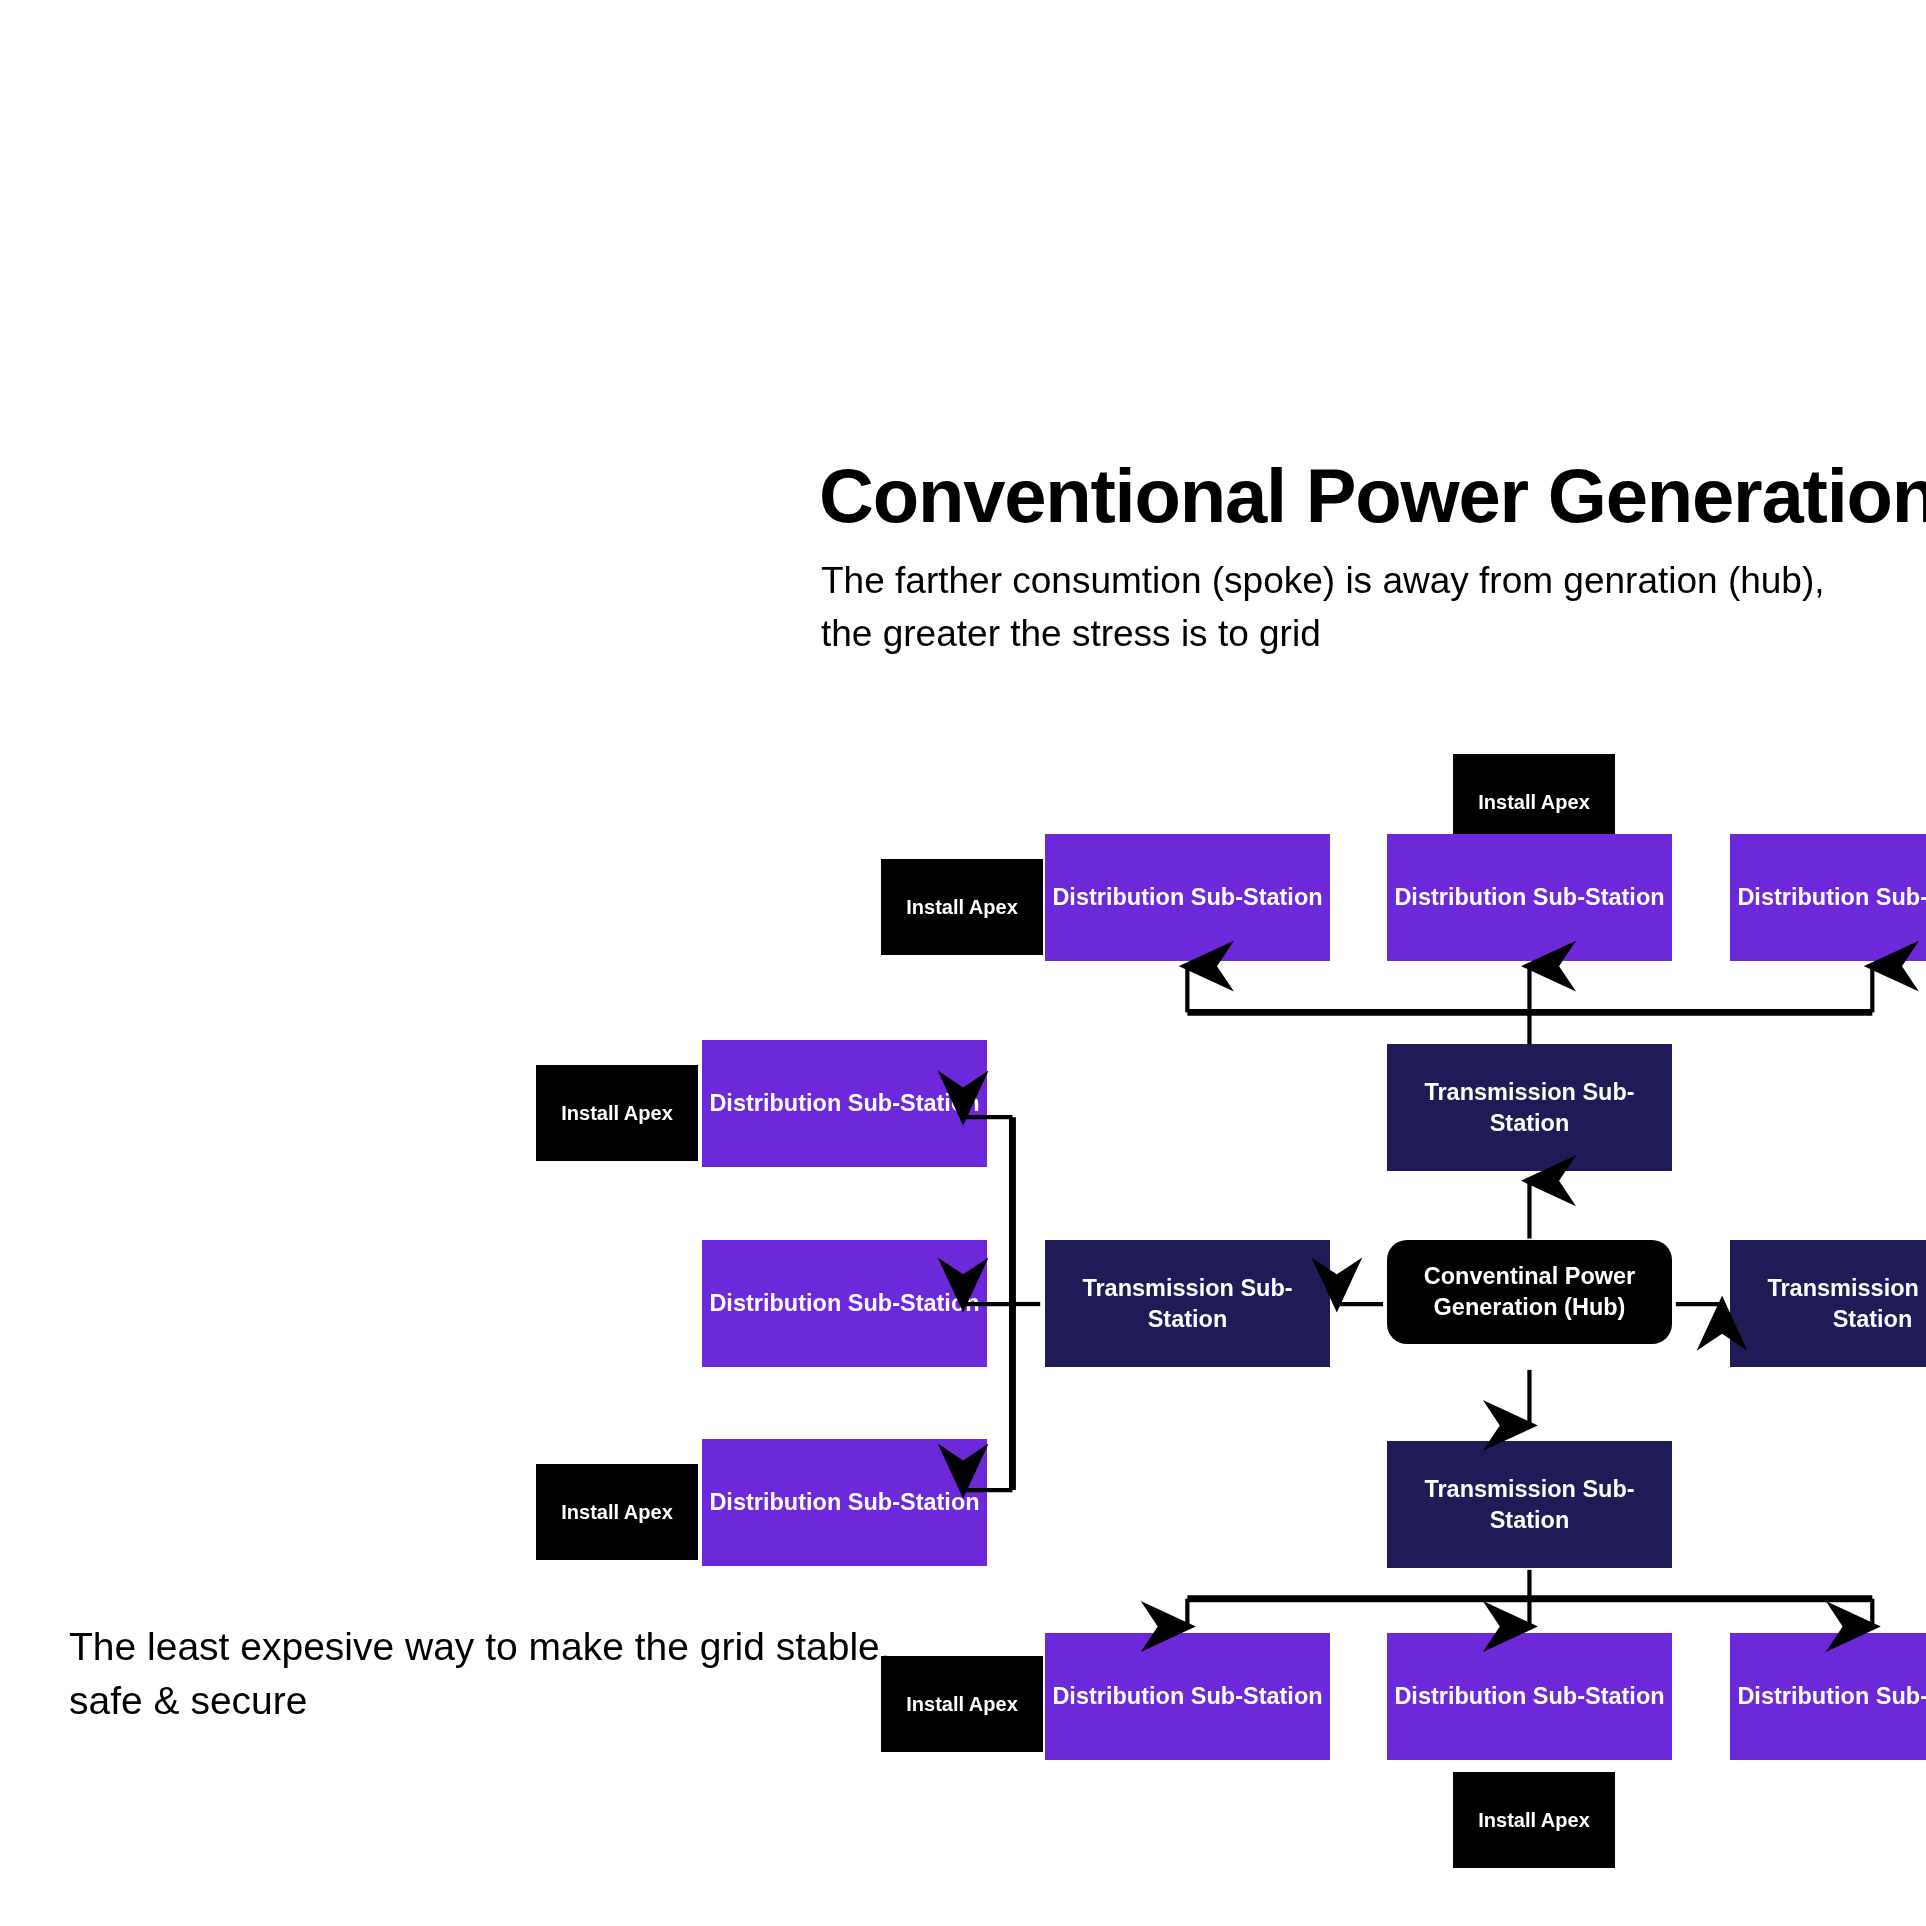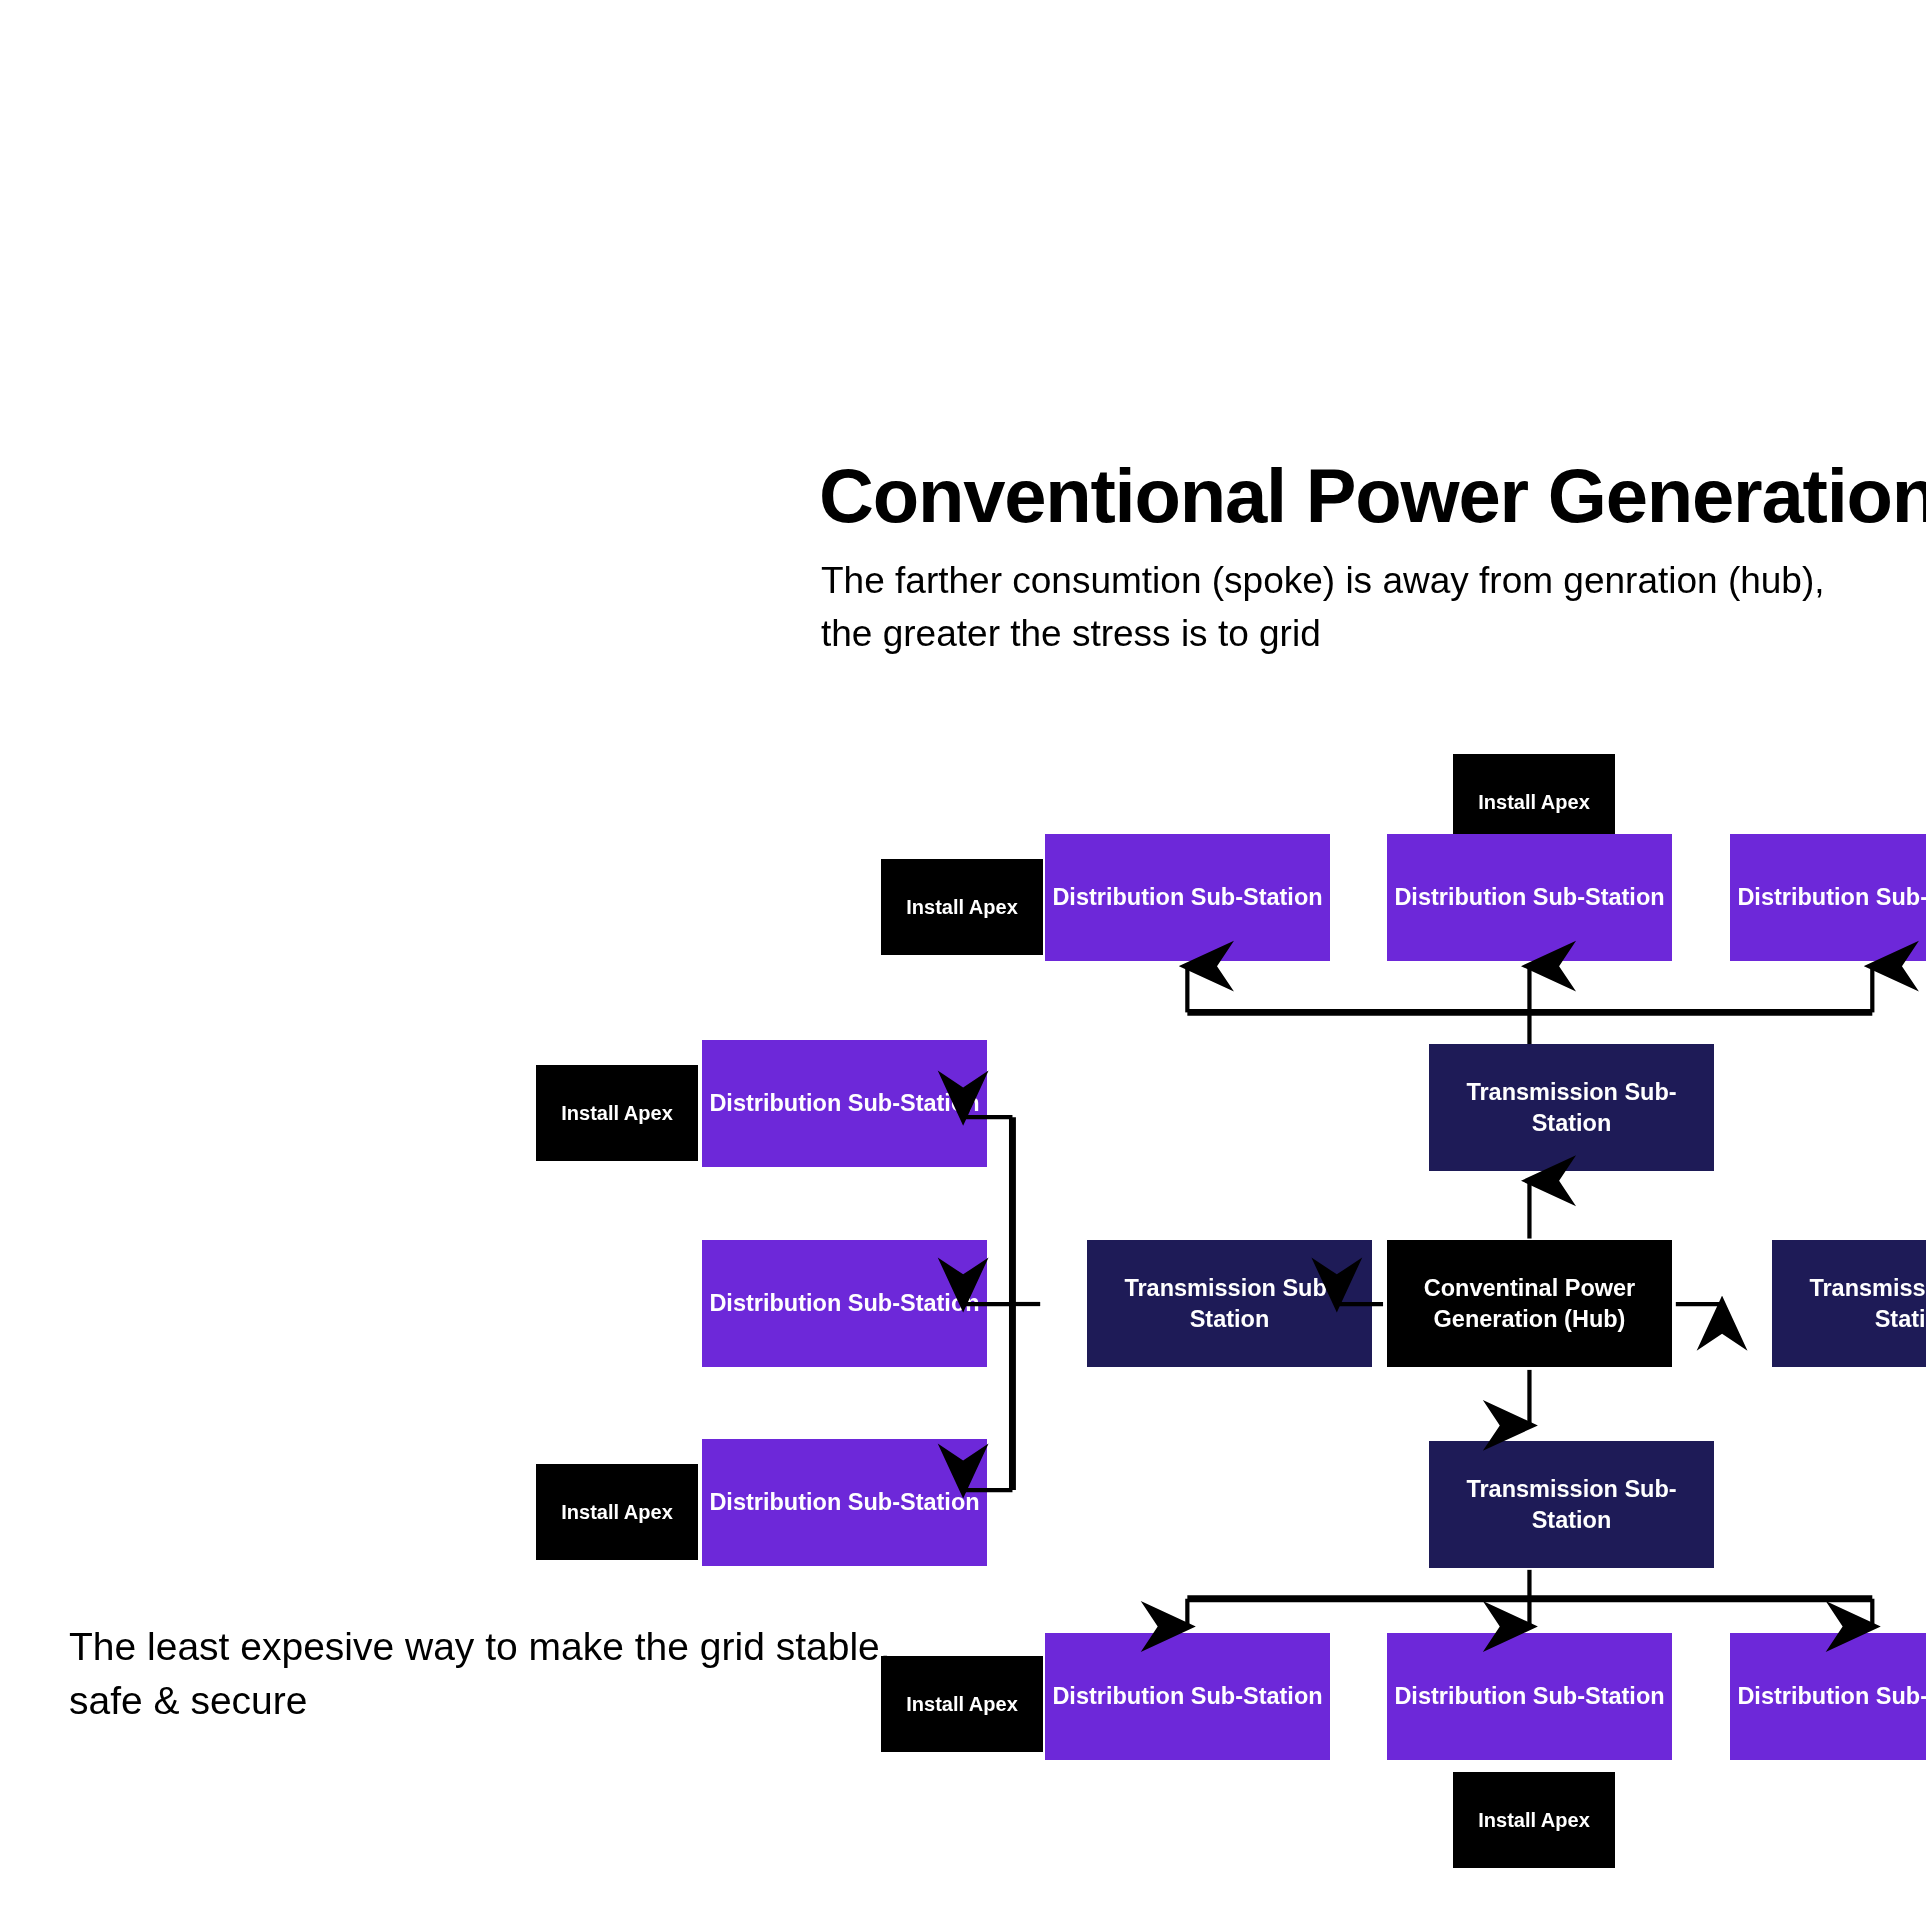--- a/index.html
+++ b/index.html
@@ -26,21 +26,21 @@
   }
   .note-left{left:69px;top:1620px;width:840px;}
 
   
   .box{
     position:absolute;display:flex;align-items:center;justify-content:center;
     text-align:center;color:#ffffff;font-weight:700;line-height:1.30;
     box-sizing:border-box;
   }
   .teal{background:#6d28d9;font-size:23.5px;z-index:3;}
-  .navy{background:#1e1b57;font-size:23.5px;z-index:3;margin-left:42px;}
+  .navy{background:#1e1b57;font-size:23.5px;z-index:3;}
   .black{background:#000000;font-size:20px;z-index:2;}
   .hub{background:#000000;font-size:23.5px;z-index:4;}
 
   
   .wires{position:absolute;left:0;top:0;width:3082px;height:2427px;z-index:5;pointer-events:none;}
 </style>
 </head>
 <body>
 
 <div class="canvas">
@@ -66,21 +66,21 @@
   <div class="box black" style="left:536px;top:1065px;width:162px;height:96px;">Install Apex</div>
   <div class="box teal" style="left:702px;top:1040px;width:285px;height:127px;">Distribution Sub-Station</div>
 
   <div class="box teal" style="left:702px;top:1240px;width:285px;height:127px;">Distribution Sub-Station</div>
 
   <div class="box black" style="left:536px;top:1464px;width:162px;height:96px;">Install Apex</div>
   <div class="box teal" style="left:702px;top:1439px;width:285px;height:127px;">Distribution Sub-Station</div>
 
   <div class="box navy" style="left:1045px;top:1240px;width:285px;height:127px;">Transmission Sub-Station</div>
 
-  <div class="box hub" style="left:1387px;top:1240px;width:285px;height:127px;">Conventinal Power Generation (Hub)</div>
+  <div class="box hub" style="left:1387px;top:1240px;width:285px;height:104px;border-radius:20px;">Conventinal Power Generation (Hub)</div>
 
   <div class="box navy" style="left:1730px;top:1240px;width:285px;height:127px;">Transmission Sub-Station</div>
 
   <div class="box navy" style="left:1387px;top:1441px;width:285px;height:127px;">Transmission Sub-Station</div>
 
   <div class="box black" style="left:881px;top:1656px;width:162px;height:96px;">Install Apex</div>
 
   <div class="box black" style="left:1453px;top:1772px;width:162px;height:96px;">Install Apex</div>
 
   <div class="box teal" style="left:1045px;top:1633px;width:285px;height:127px;">Distribution Sub-Station</div>

